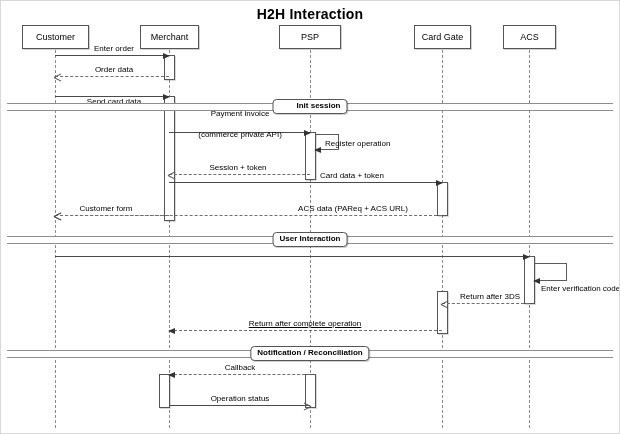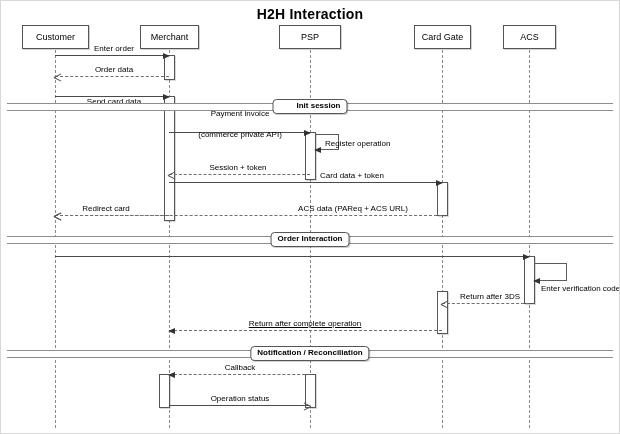--- a/index.html
+++ b/index.html
@@ -211,21 +211,21 @@
         <span class="head right filled"></span>
       </div>
       <div class="msg-label center" style="left: 351px; top: 170px;">Card data + token</div>
       <div class="msg dashed" style="left: 54px; width: 387px; top: 214px;">
         <span class="head left open"></span>
       </div>
       <div class="msg-label center" style="left: 352px; top: 203px;">ACS data (PAReq + ACS URL)</div>
       <div class="msg dashed" style="left: 54px; width: 114px; top: 214px;">
         <span class="head left open"></span>
       </div>
-      <div class="msg-label center" style="left: 105px; top: 203px;">Redirect card</div>
+      <div class="msg-label center" style="left: 105px; top: 203px;">Customer form</div>
       <div class="msg solid" style="left: 54px; width: 474px; top: 255px;">
         <span class="head right filled"></span>
       </div>
       <div class="selfmsg" style="left: 533px; top: 262px; width: 33px; height: 18px;">
         <span class="head left filled"></span>
       </div>
       <div class="msg-label left" style="left: 540px; top: 283px;">Enter verification code</div>
       <div class="msg dashed" style="left: 441px; width: 87px; top: 302px;">
         <span class="head left open"></span>
       </div>
@@ -240,18 +240,18 @@
       <div class="msg-label center" style="left: 239px; top: 362px;">Callback</div>
       <div class="msg solid" style="left: 168px; width: 141px; top: 404px;">
         <span class="head right open"></span>
       </div>
       <div class="msg-label center" style="left: 239px; top: 393px;">Operation status</div>
     </div>
   <div id="bands-layer">
       <div class="band" style="top: 102px;"></div>
       <div class="band-label" style="left: 309px; top: 98px; padding-left: 23px;">Init session</div>
       <div class="band" style="top: 235px;"></div>
-      <div class="band-label" style="left: 309px; top: 231px;">Order Interaction</div>
+      <div class="band-label" style="left: 309px; top: 231px;">User Interaction</div>
       <div class="band" style="top: 349px;"></div>
       <div class="band-label" style="left: 309px; top: 345px;">Notification / Reconciliation</div>
     </div>
 
 </div>
 
 </body></html>

